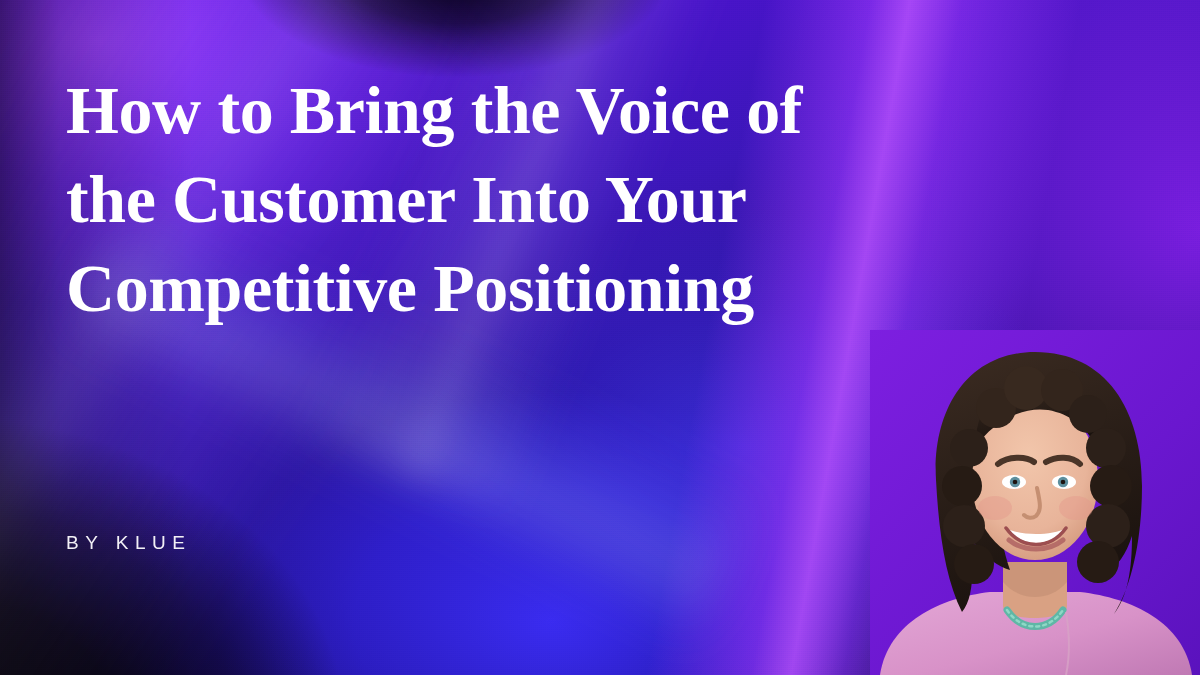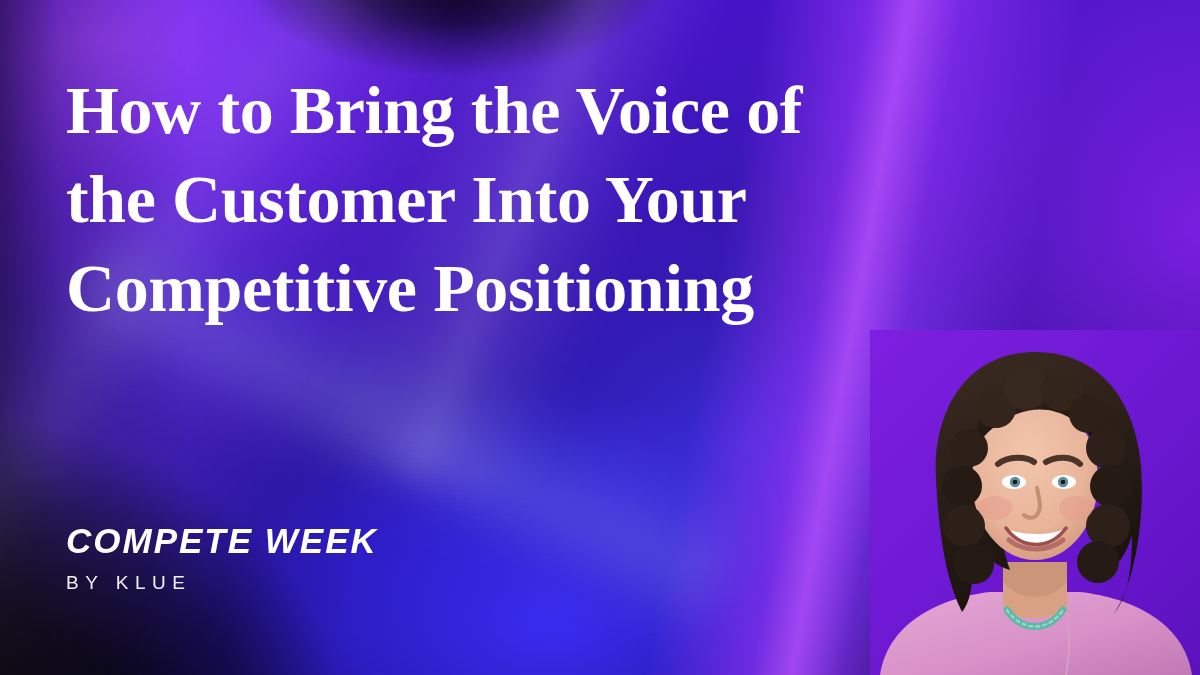--- a/index.html
+++ b/index.html
@@ -227,21 +227,20 @@
   <div class="ray-1"></div>
   <div class="ray-2"></div>
   <div class="ray-3"></div>
   <div class="bg-layer bg-noise"></div>
 
   <h1 class="headline">How to Bring the Voice of
 the Customer Into Your
 Competitive Positioning</h1>
 
   <div class="brand">
-    <span class="brand-main">COMPETE WEEK</span>
     <span class="brand-sub">BY KLUE</span>
   </div>
 
   <div class="portrait">
     <svg class="portrait-svg" viewBox="0 0 330 345">
       <defs>
         <linearGradient id="topGrad" x1="0" y1="0" x2="1" y2="1">
           <stop offset="0%" stop-color="#e3a7d6"></stop>
           <stop offset="55%" stop-color="#d892c8"></stop>
           <stop offset="100%" stop-color="#c079b4"></stop>

